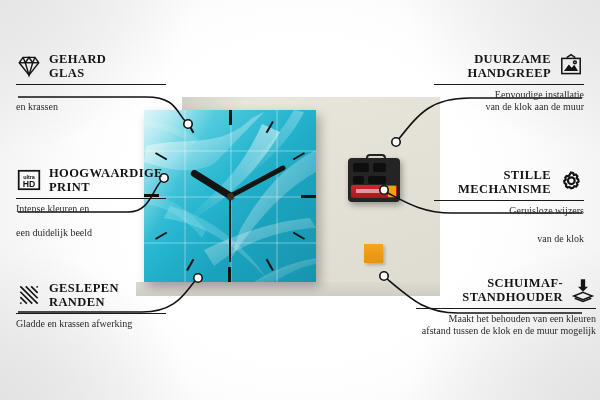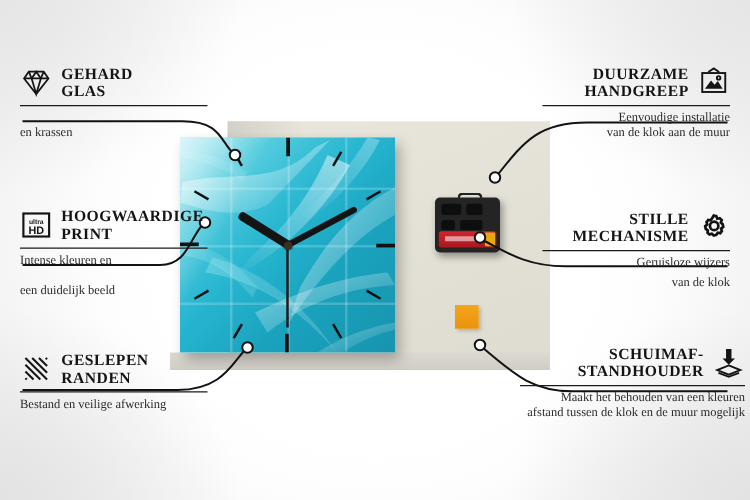--- a/index.html
+++ b/index.html
@@ -271,21 +271,21 @@
             <path d="M14 4 L20 10"></path>
             <path d="M19 4 L20 5"></path>
         </g>
       </svg>
       <div>
         <div class="co-title">GESLEPEN</div>
         <div class="co-title">RANDEN</div>
       </div>
     </div>
     <div class="co-rule"></div>
-    <div class="co-desc">Bestand en veilige afwerking</div>
+    <div class="co-desc">Gladde en krassen afwerking</div>
   </div>
 
   <div class="callout right" style="left:434px;top:52px;width:150px;">
     <div class="co-head">
       <div>
         <div class="co-title">DUURZAME</div>
         <div class="co-title">HANDGREEP</div>
       </div>
       <svg class="ico" viewBox="0 0 24 24">
         <g fill="none" stroke="#141414" stroke-width="1.4">
@@ -309,21 +309,21 @@
       </div>
       <svg class="ico" viewBox="0 0 24 24">
         <g fill="none" stroke="#141414" stroke-width="2">
           <path d="M12 3.2 L13.9 3.6 L14.6 5.5 L16.4 5.1 L17.9 6.6 L17.2 8.4 L18.6 9.6 L19 11.6 L17.4 12.8 L18 14.6 L16.8 16.2 L15 15.9 L13.9 17.4 L12 17.9 L10.6 16.6 L8.8 17.1 L7.4 15.9 L7.6 14.1 L6.1 13 L5.7 11 L7.2 9.8 L6.7 8 L7.9 6.4 L9.7 6.7 L10.8 5.2 Z"></path>
           <circle cx="12.3" cy="10.8" r="3.1"></circle>
         </g>
       </svg>
     </div>
     <div class="co-rule"></div>
     <div class="co-desc">Geruisloze wijzers</div>
-    <div class="co-desc" style="margin-top:4px">van de klok</div>
+    <div class="co-desc" style="margin-top:16px">van de klok</div>
   </div>
 
   <div class="callout right" style="left:404px;top:276px;width:180px;margin-left:12px;">
     <div class="co-head">
       <div>
         <div class="co-title">SCHUIMAF-</div>
         <div class="co-title">STANDHOUDER</div>
       </div>
       <svg class="ico" viewBox="0 0 24 24">
         <g fill="none" stroke="#141414" stroke-width="1.4">

